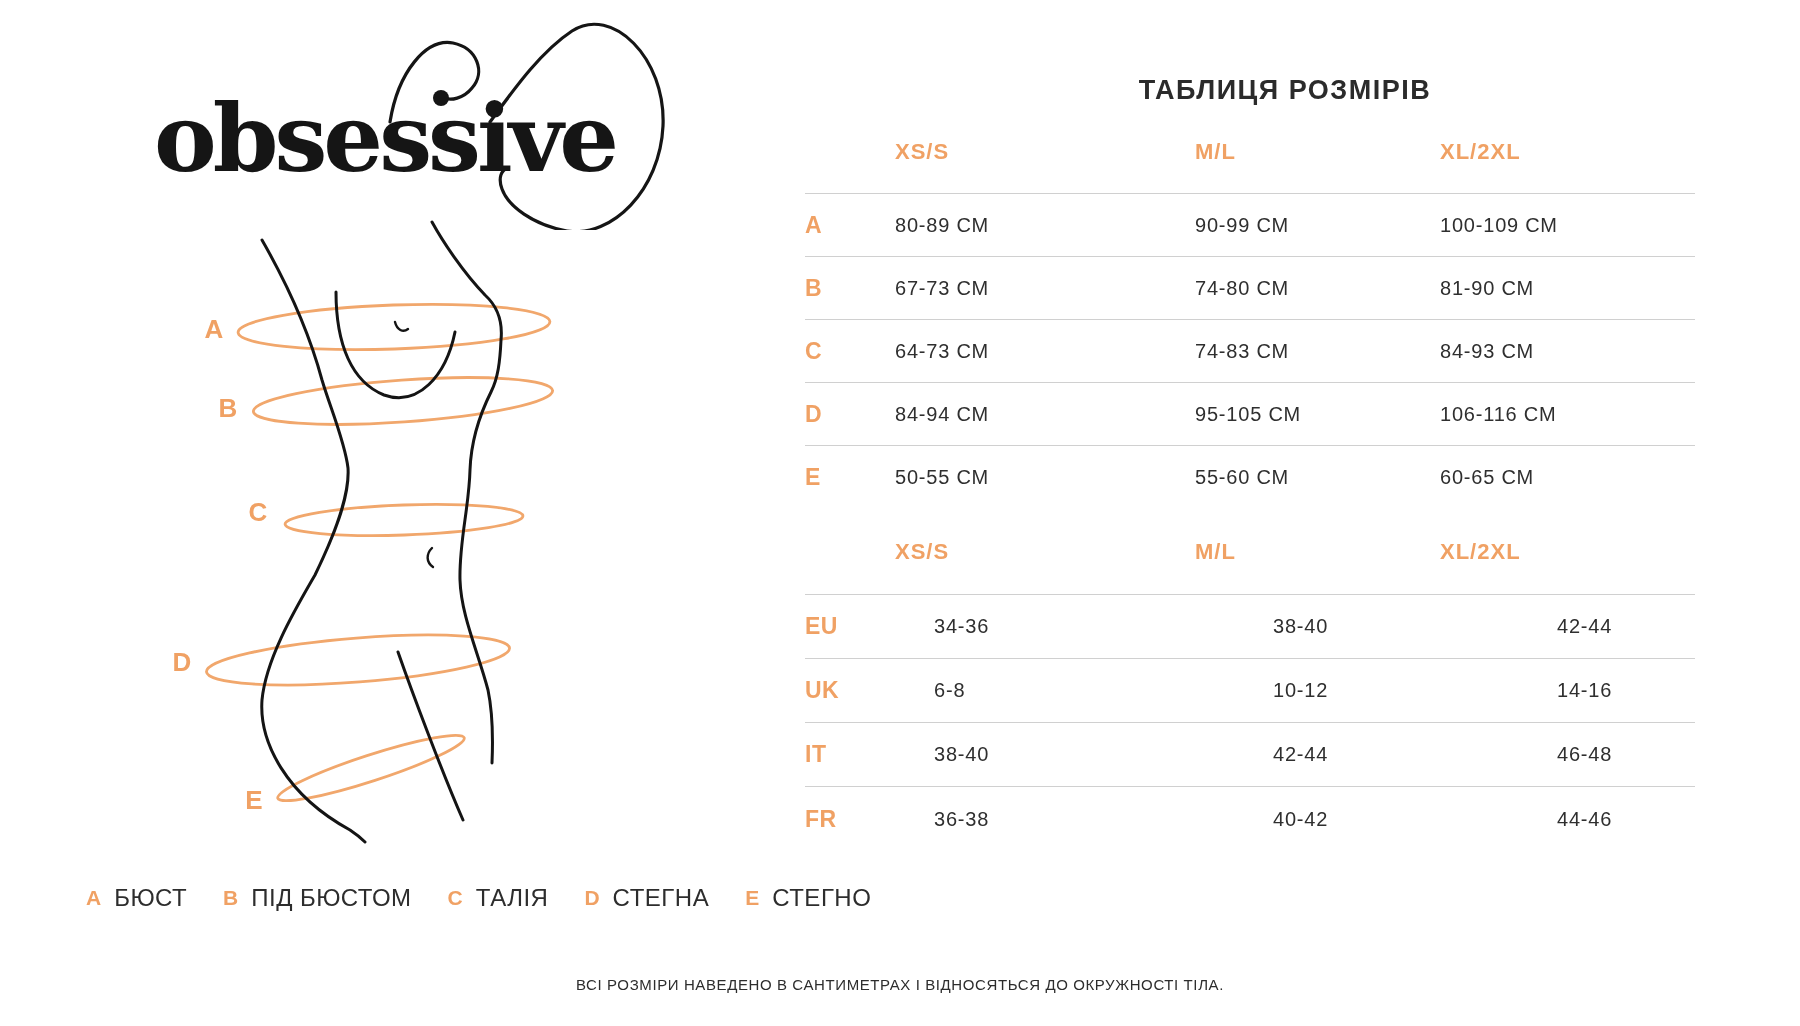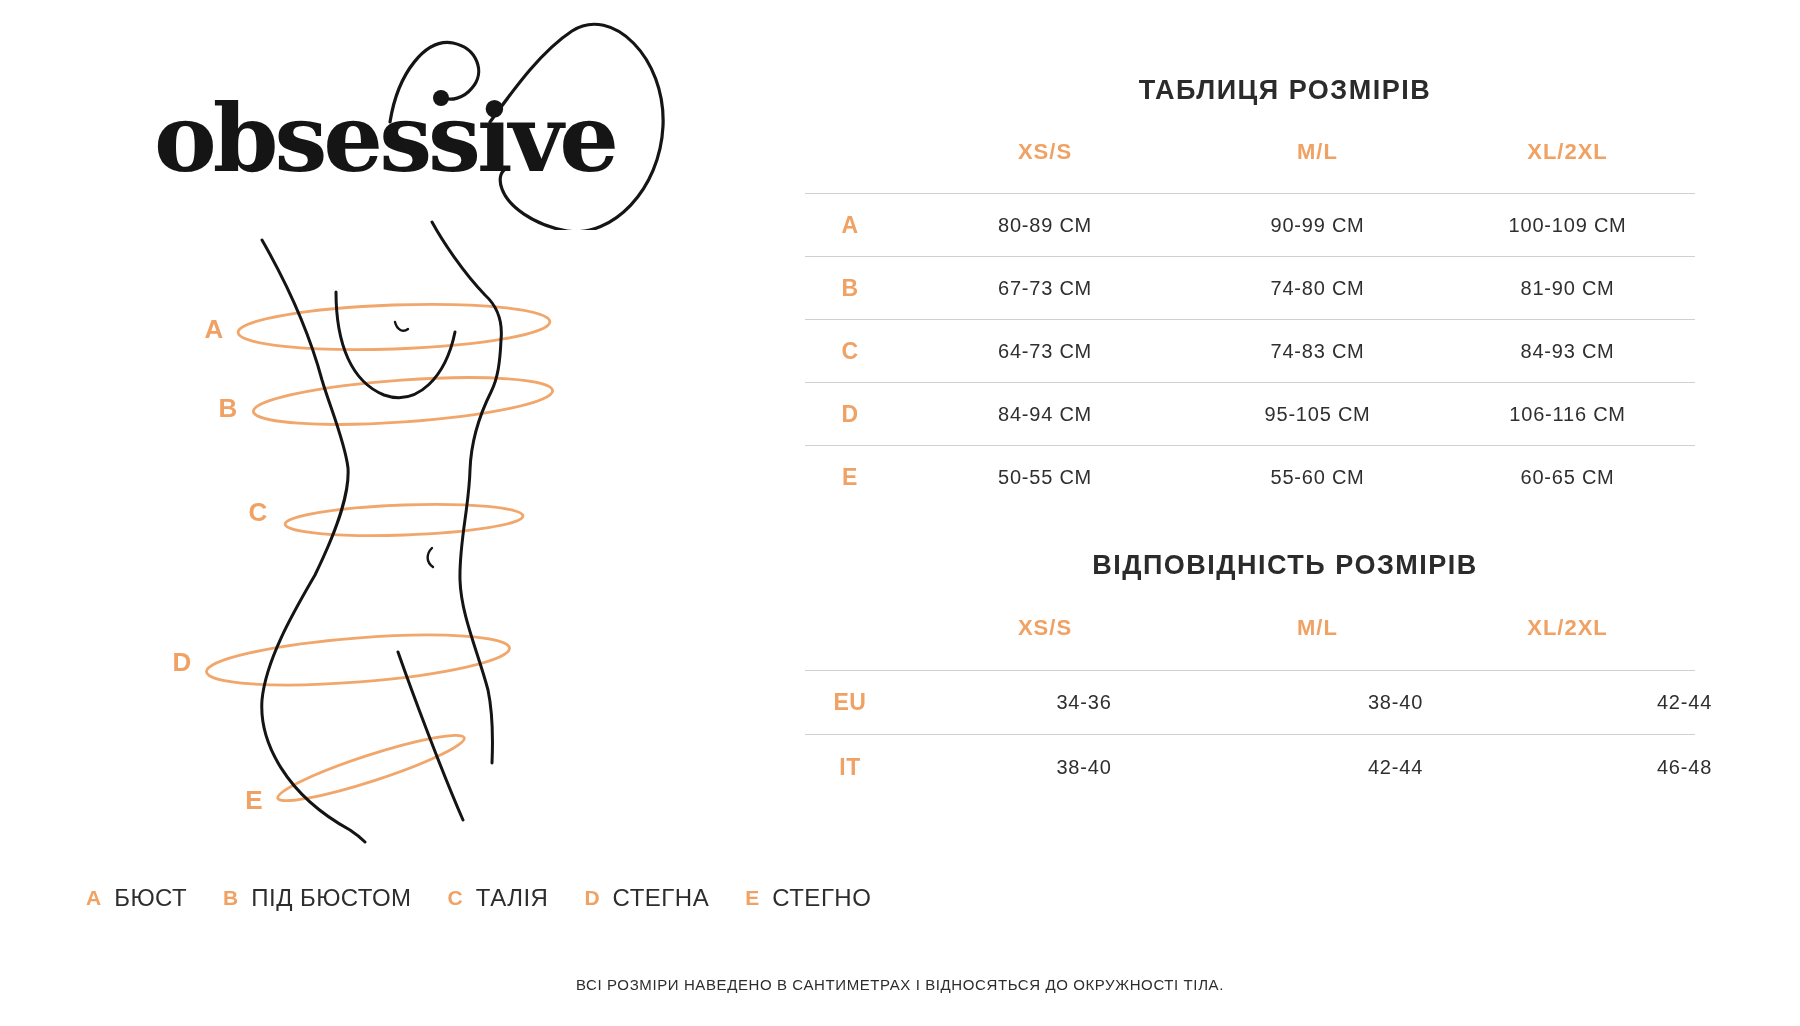--- a/index.html
+++ b/index.html
@@ -40,21 +40,21 @@
   .legend-label{font-size:24px;letter-spacing:.5px;color:var(--ink);}
   
   .tables{position:absolute;left:805px;top:70px;width:890px;}
   .tbl-title{
     height:40px;line-height:40px;text-align:center;padding-left:70px;
     font-size:27px;letter-spacing:1.5px;color:#2B2B2B;font-weight:700;
   }
   .t2 .tbl-title{margin-top:36px;}
   .grid-row{
     display:grid;grid-template-columns:90px 300px 245px 255px;
-    align-items:center;text-align:center;
+    align-items:center;
   }
   .thead{height:84px;border-bottom:1px solid var(--divider);}
   .t2 .thead{height:86px;}
   .col-h{color:var(--accent);font-weight:700;font-size:22px;letter-spacing:1px;}
   .body-row{height:63px;border-bottom:1px solid var(--divider);}
   .t2 .body-row{height:64px;gap:39px;}
   .body-row:last-child{border-bottom:none;}
   .row-label{color:var(--accent);font-weight:700;font-size:23px;letter-spacing:.5px;}
   .cell{font-size:20px;color:#2F2F2F;letter-spacing:.8px;}
   
@@ -160,38 +160,49 @@
       </div>
       <div class="grid-row body-row">
         <div class="row-label">E</div>
         <div class="cell">50-55 СМ</div>
         <div class="cell">55-60 СМ</div>
         <div class="cell">60-65 СМ</div>
       </div>
     </div>
 
     <div class="t2">
-      <div class="tbl-title">ВІДПОВІДНІСТЬ РОЗМІРІВ</div>
       <div class="grid-row thead">
         <div class="cell"></div>
         <div class="col-h">XS/S</div>
         <div class="col-h">M/L</div>
         <div class="col-h">XL/2XL</div>
       </div>
       <div class="grid-row body-row">
         <div class="row-label">EU</div>
         <div class="cell">34-36</div>
         <div class="cell">38-40</div>
         <div class="cell">42-44</div>
       </div>
       <div class="grid-row body-row">
+        <div class="row-label">UK</div>
+        <div class="cell">6-8</div>
+        <div class="cell">10-12</div>
+        <div class="cell">14-16</div>
+      </div>
+      <div class="grid-row body-row">
         <div class="row-label">IT</div>
         <div class="cell">38-40</div>
         <div class="cell">42-44</div>
         <div class="cell">46-48</div>
       </div>
+      <div class="grid-row body-row">
+        <div class="row-label">FR</div>
+        <div class="cell">36-38</div>
+        <div class="cell">40-42</div>
+        <div class="cell">44-46</div>
+      </div>
     </div>
 
   </div>
 
   <div class="footer-note">ВСІ РОЗМІРИ НАВЕДЕНО В САНТИМЕТРАХ І ВІДНОСЯТЬСЯ ДО ОКРУЖНОСТІ ТІЛА.</div>
 
 </div>
 
 </body></html>

